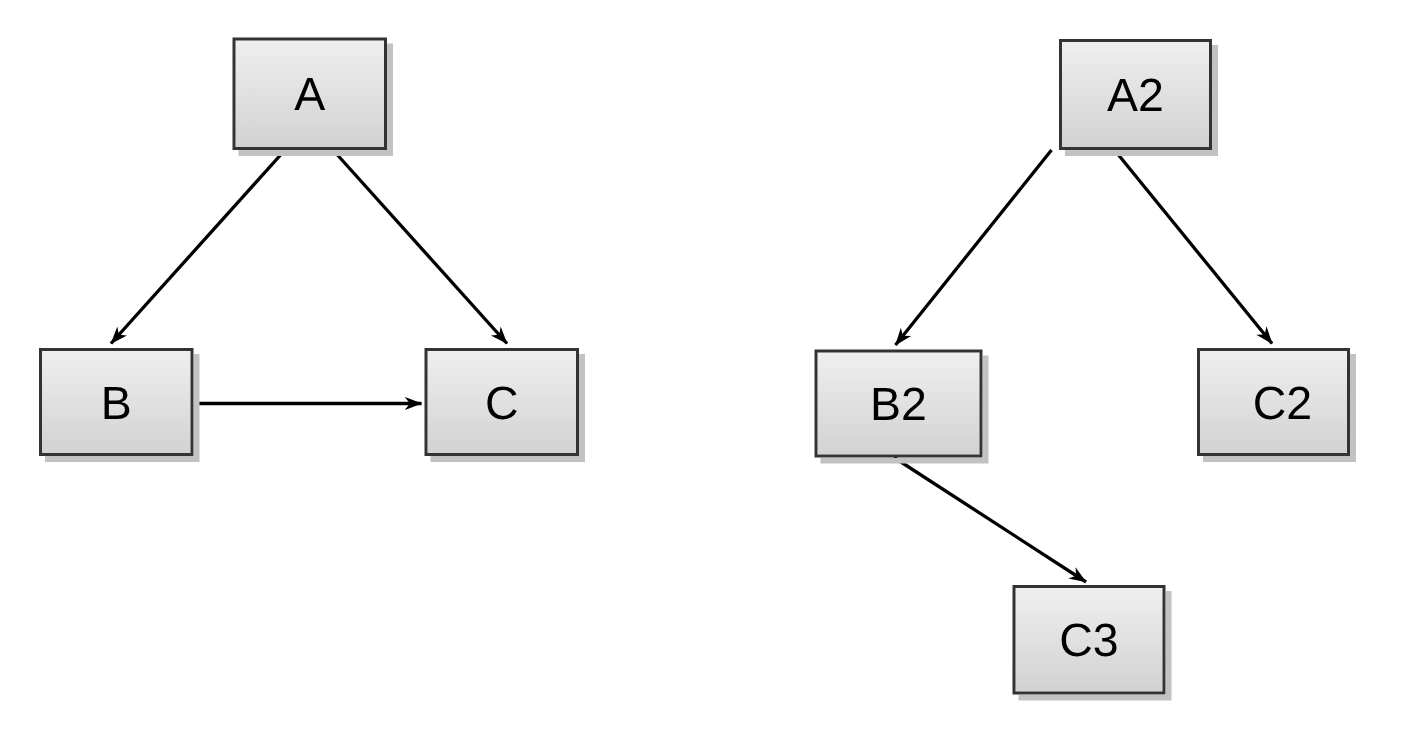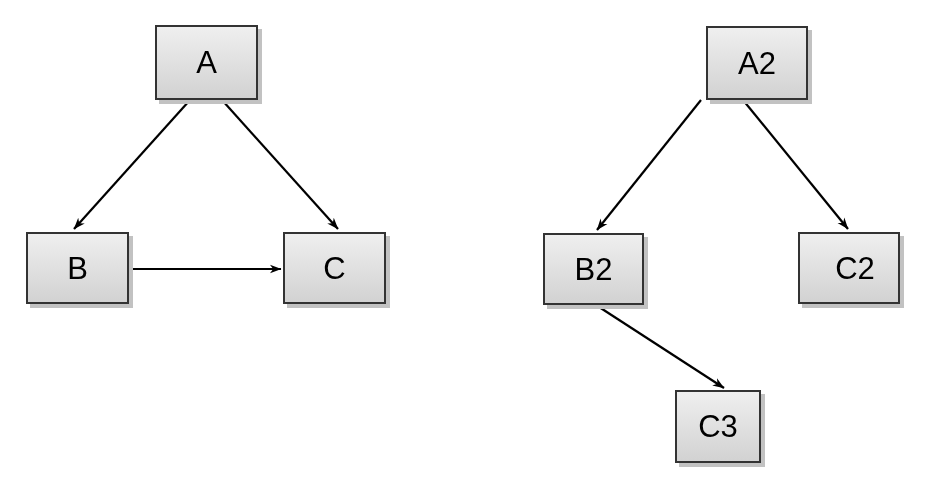--- a/index.html
+++ b/index.html
@@ -74,24 +74,24 @@
       </div>
       <div class="node" style="left: 26px; top: 232px; width: 103px; height: 72px; border-color: rgb(51, 51, 51); background: linear-gradient(rgb(239, 239, 239) 0%, rgb(210, 210, 210) 100%); box-shadow: rgb(194, 194, 194) 4px 4px 0px 0px;">
         <span class="node-label" style="color: rgb(0, 0, 0);">B</span>
       </div>
       <div class="node" style="left: 283px; top: 232px; width: 103px; height: 72px; border-color: rgb(51, 51, 51); background: linear-gradient(rgb(239, 239, 239) 0%, rgb(210, 210, 210) 100%); box-shadow: rgb(194, 194, 194) 4px 4px 0px 0px;">
         <span class="node-label" style="color: rgb(0, 0, 0);">C</span>
       </div>
       <div class="node" style="left: 706px; top: 26px; width: 102px; height: 74px; border-color: rgb(51, 51, 51); background: linear-gradient(rgb(239, 239, 239) 0%, rgb(210, 210, 210) 100%); box-shadow: rgb(194, 194, 194) 4px 4px 0px 0px;">
         <span class="node-label" style="color: rgb(0, 0, 0);">A2</span>
       </div>
-      <div class="node" style="left: 543px; top: 233px; width: 101px; height: 72px; border-color: rgb(51, 51, 51); background: linear-gradient(rgb(239, 239, 239) 0%, rgb(210, 210, 210) 100%); box-shadow: rgb(194, 194, 194) 4px 4px 0px 0px; text-align: center;">
+      <div class="node" style="left: 543px; top: 233px; width: 112px; height: 72px; border-color: rgb(51, 51, 51); background: linear-gradient(rgb(239, 239, 239) 0%, rgb(210, 210, 210) 100%); box-shadow: rgb(194, 194, 194) 4px 4px 0px 0px; text-align: center;">
         <span class="node-label" style="color: rgb(0, 0, 0);">B2</span>
       </div>
       <div class="node" style="left: 798px; top: 232px; width: 102px; height: 72px; border-color: rgb(51, 51, 51); background: linear-gradient(rgb(239, 239, 239) 0%, rgb(210, 210, 210) 100%); box-shadow: rgb(194, 194, 194) 4px 4px 0px 0px; padding-left: 12px;">
         <span class="node-label" style="color: rgb(0, 0, 0);">C2</span>
       </div>
-      <div class="node" style="left: 675px; top: 390px; width: 86px; height: 73px; border-color: rgb(51, 51, 51); background: linear-gradient(rgb(239, 239, 239) 0%, rgb(210, 210, 210) 100%); box-shadow: rgb(194, 194, 194) 4px 4px 0px 0px;">
+      <div class="node" style="left: 675px; top: 390px; width: 102px; height: 73px; border-color: rgb(51, 51, 51); background: linear-gradient(rgb(239, 239, 239) 0%, rgb(210, 210, 210) 100%); box-shadow: rgb(194, 194, 194) 4px 4px 0px 0px;">
         <span class="node-label" style="color: rgb(0, 0, 0);">C3</span>
       </div>
     </div>
 
 </div>
 
 </body></html>

